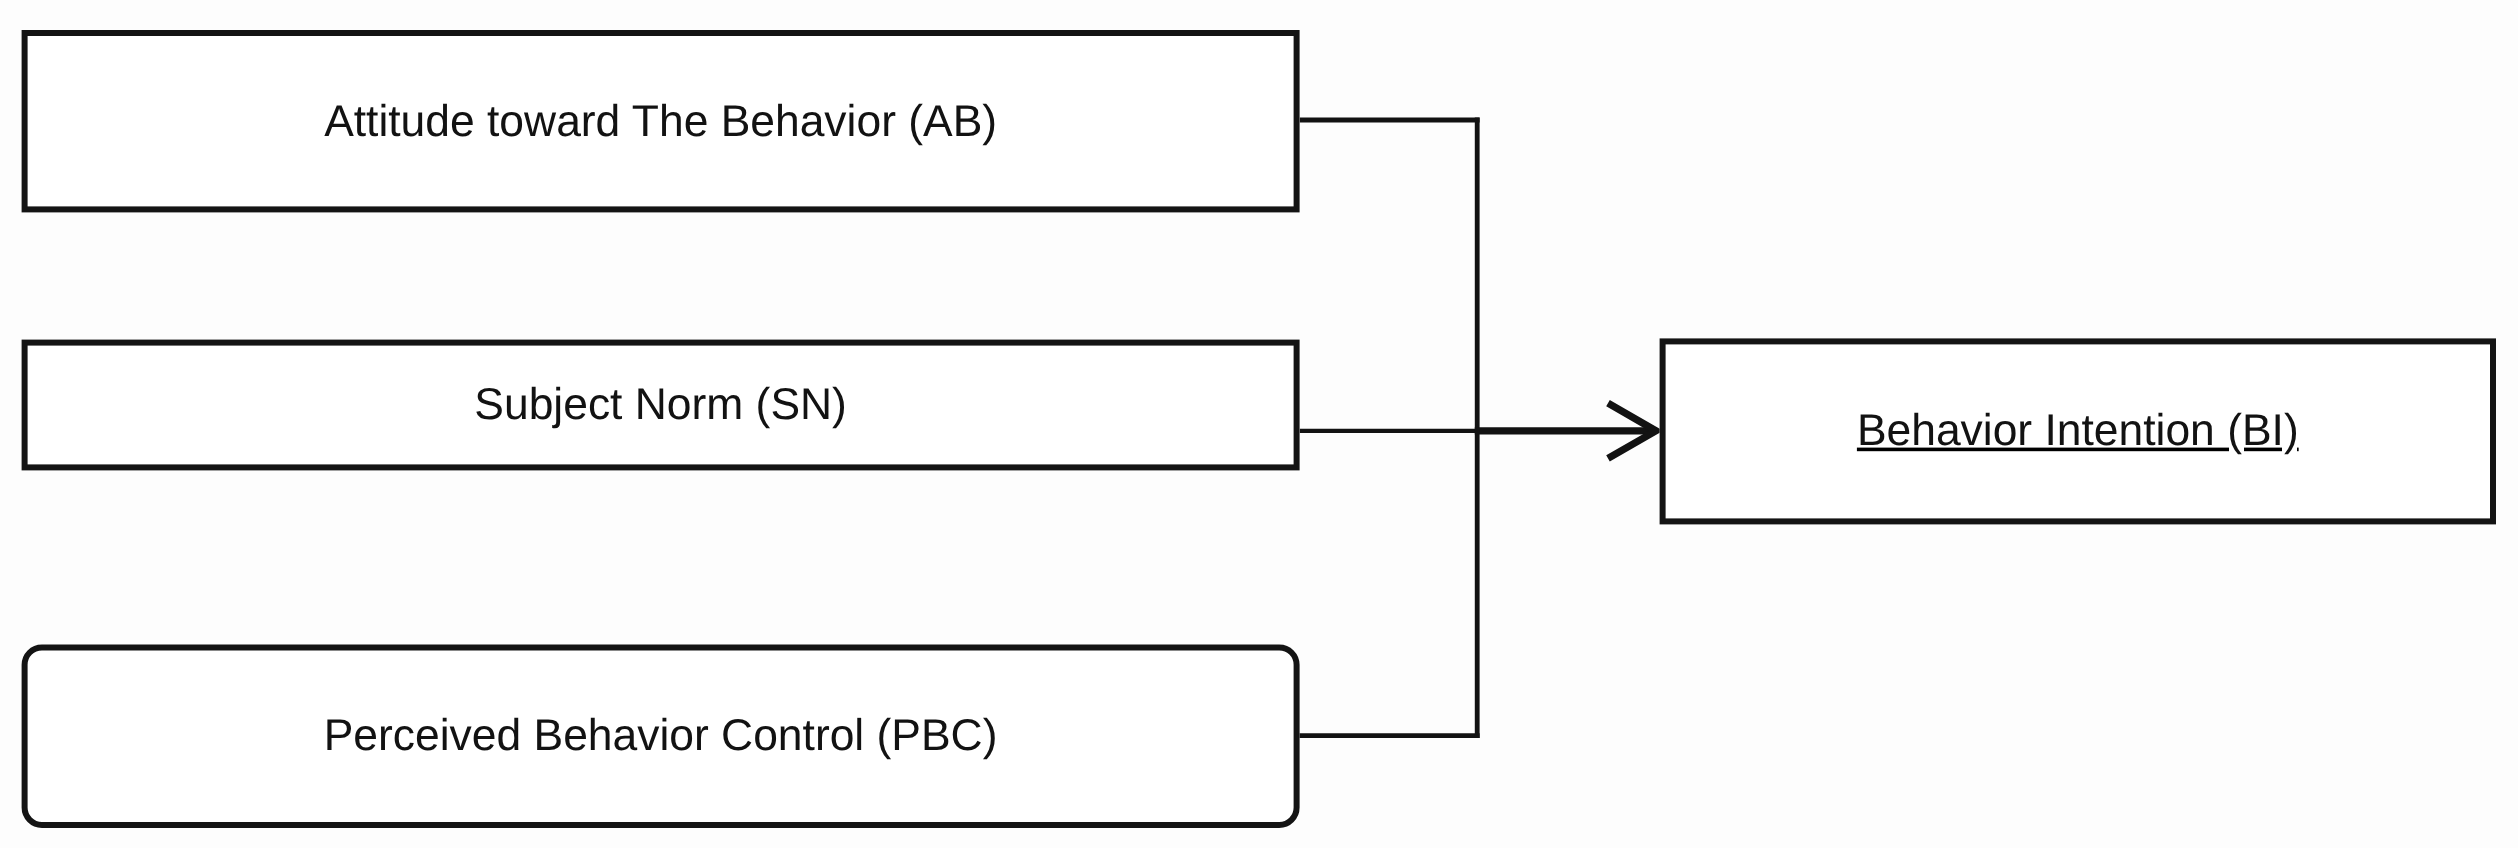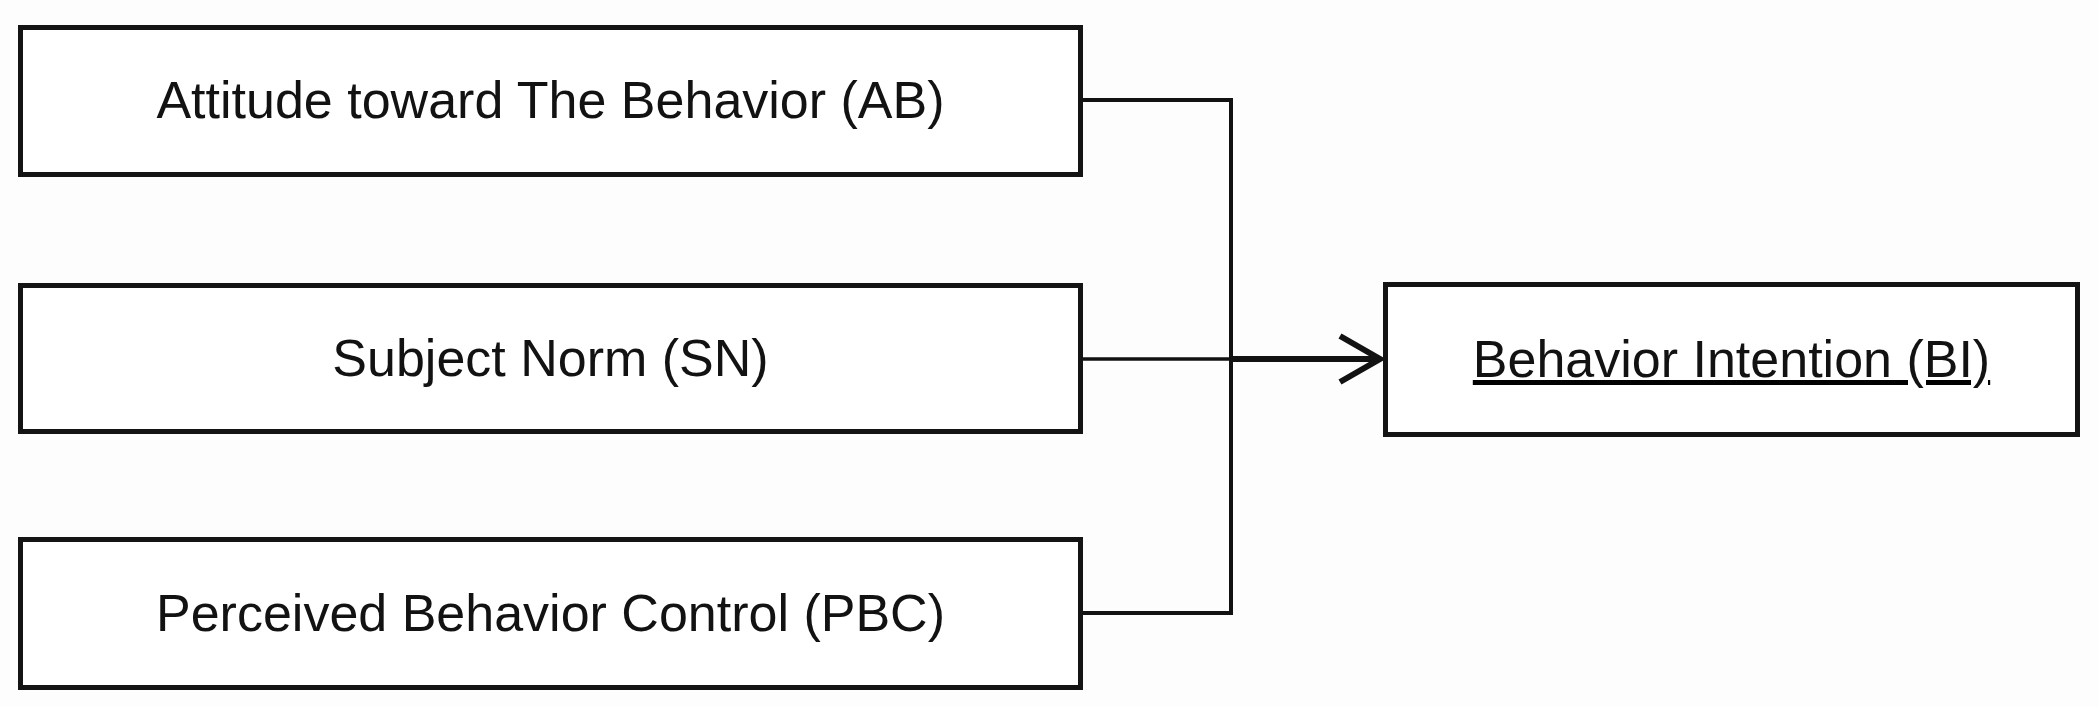--- a/index.html
+++ b/index.html
@@ -31,29 +31,29 @@
     position: absolute;
     box-sizing: border-box;
     background: #ffffff;
     border: 5px solid #141414;
     display: flex;
     align-items: center;
     justify-content: center;
     text-align: center;
   }
   .node-label {
-    font-size: 52px;
+    font-size: 37px;
     line-height: 1.15;
     color: #121212;
     letter-spacing: 0px;
     white-space: nowrap;
   }
   .node-ab  { left: 18px;   top: 25px;  width: 1065px; height: 152px; }
-  .node-sn  { left: 18px;   top: 283px; width: 1065px; height: 151px; }
-  .node-pbc { left: 18px;   top: 537px; width: 1065px; height: 153px; }
+  .node-sn  { left: 18px;   top: 283px; width: 1065px; height: 109px; }
+  .node-pbc { left: 18px;   top: 537px; width: 1065px; height: 153px; border-radius: 17px; }
   .node-bi  { left: 1383px; top: 282px; width: 697px;  height: 155px; text-decoration: underline; }
 </style>
 </head>
 <body>
 
 <div class="canvas">
 
   <svg class="connectors" viewBox="0 0 2098 707" xmlns="http://www.w3.org/2000/svg">
 
     <line x1="1083" y1="100" x2="1233" y2="100" stroke-width="4"></line>

